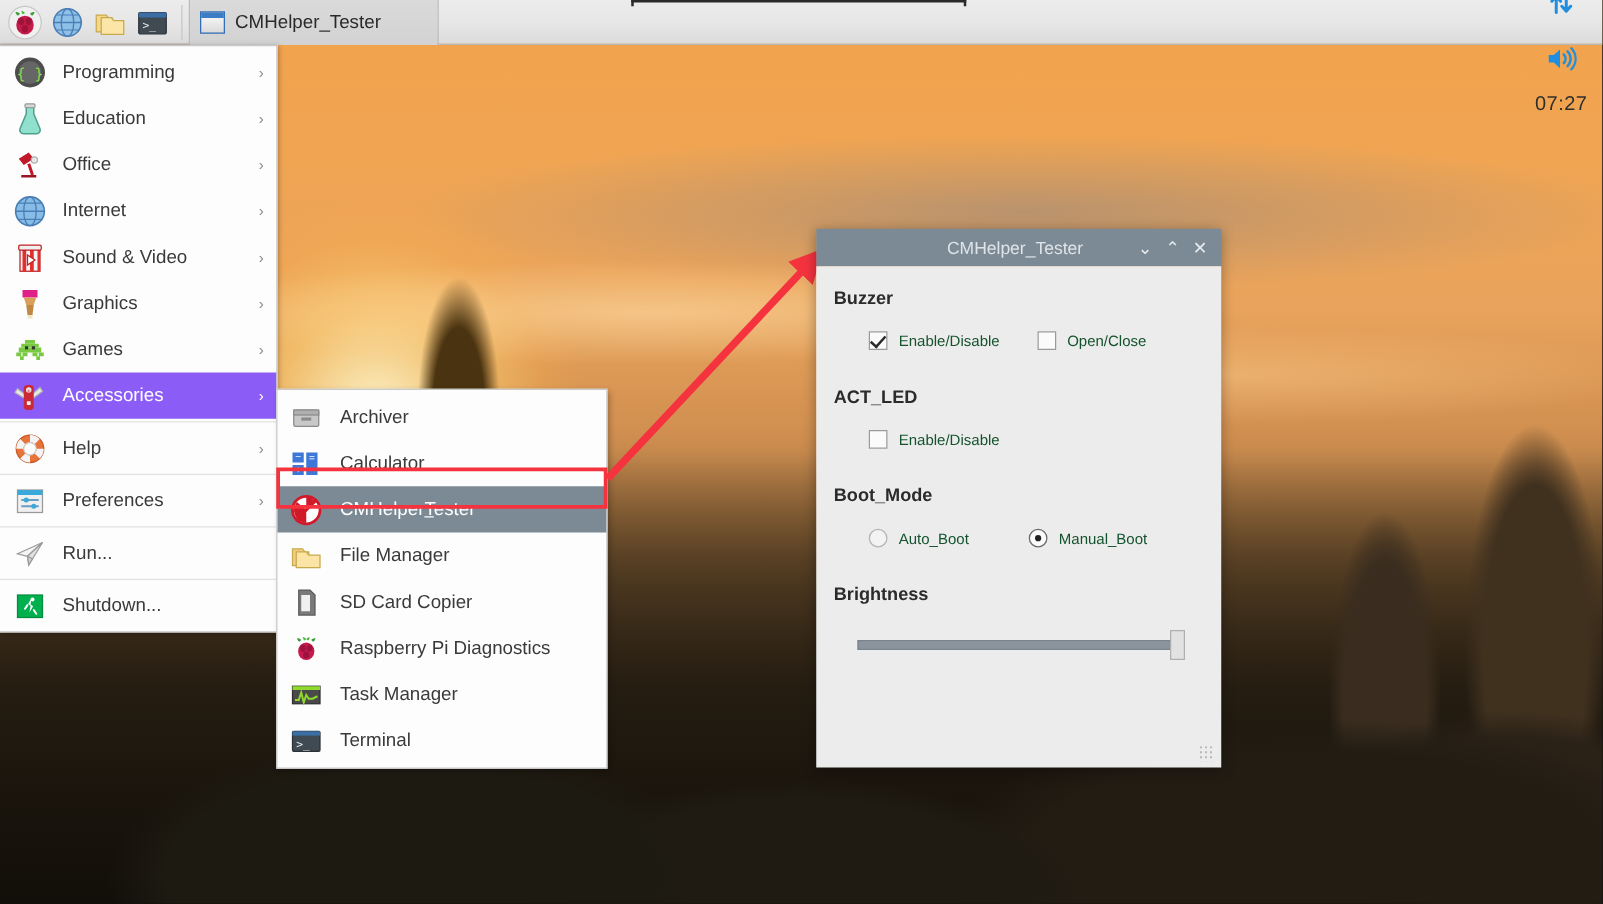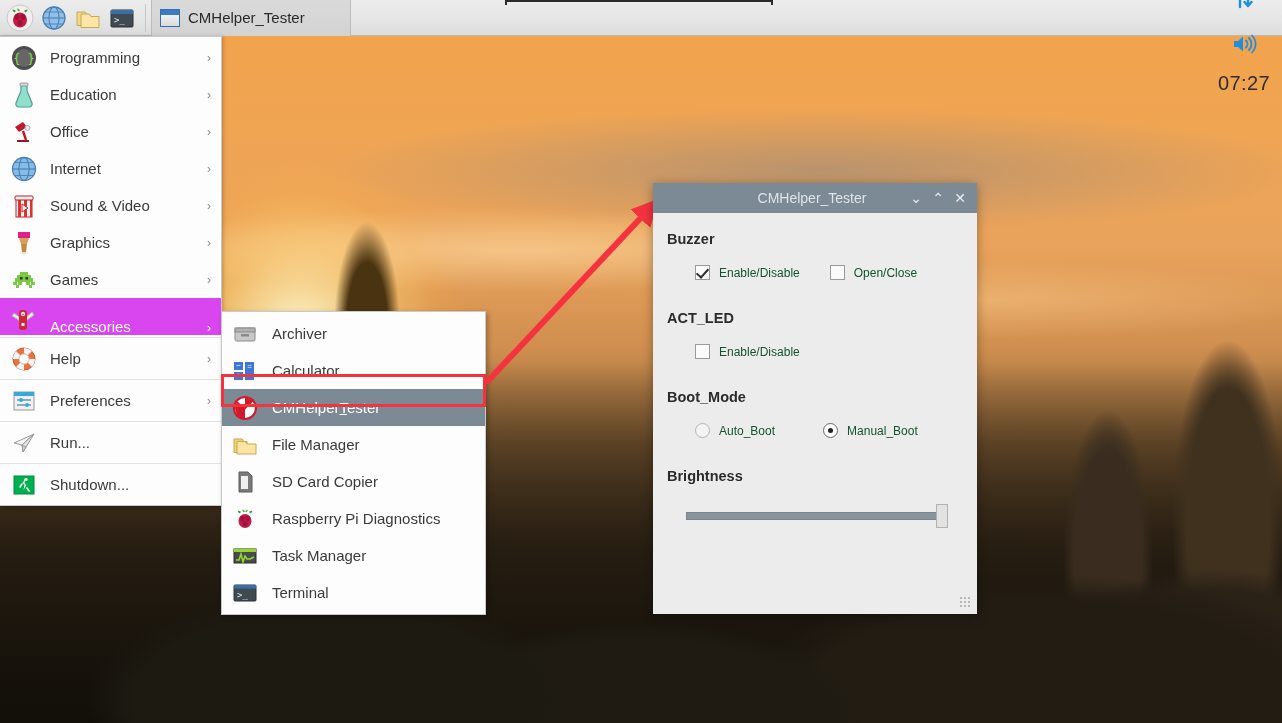--- a/index.html
+++ b/index.html
@@ -62,34 +62,34 @@
     cursor: pointer;
   }
   .tb-window-label { font-size: 15px; color: #2a2a2a; }
   .tb-winicon {
     width: 20px; height: 18px; border: 1px solid #2f6fb5;
     background: linear-gradient(to bottom, #3c7cc4 0%, #3c7cc4 30%, #f2f2f2 30%, #dadada 100%);
   }
 
   .tb-spacer { flex: 1; }
   .tb-tray { display: flex; align-items: center; gap: 12px; padding-right: 12px; flex-direction: column; }
-  .tb-clock { font-size: 20px; color: #2e2e2e; letter-spacing: .4px; }
+  .tb-clock { font-size: 16px; color: #2e2e2e; letter-spacing: .4px; }
 
   
   #mainmenu {
     position: absolute; left: 0; top: 36px; width: 222px;
     background: #fdfdfd; border: 1px solid #c9c9c9; border-left: none;
     box-shadow: 1px 1px 4px rgba(0,0,0,.25);
     padding: 2px 0 2px 0;
   }
   .mi {
     display: flex; align-items: center; height: 37px;
     padding: 0 6px 0 8px; cursor: pointer; position: relative;
   }
-  .mi.selected { background: #d946ef; align-items: flex-end; }
+  .mi.selected { background: #8b5cf6; }
   .mi .mi-icon {
     width: 32px; height: 32px; flex: 0 0 32px;
     display: flex; align-items: center; justify-content: center;
   }
   .mi .mi-label {
     flex: 1; font-size: 15px; color: #3a3a3a; padding-left: 10px;
     white-space: nowrap; overflow: hidden;
   }
   .mi.selected .mi-label { color: #ffffff; }
   .mi .mi-arrow { font-size: 12px; color: #8a8a8a; padding-right: 4px; }

